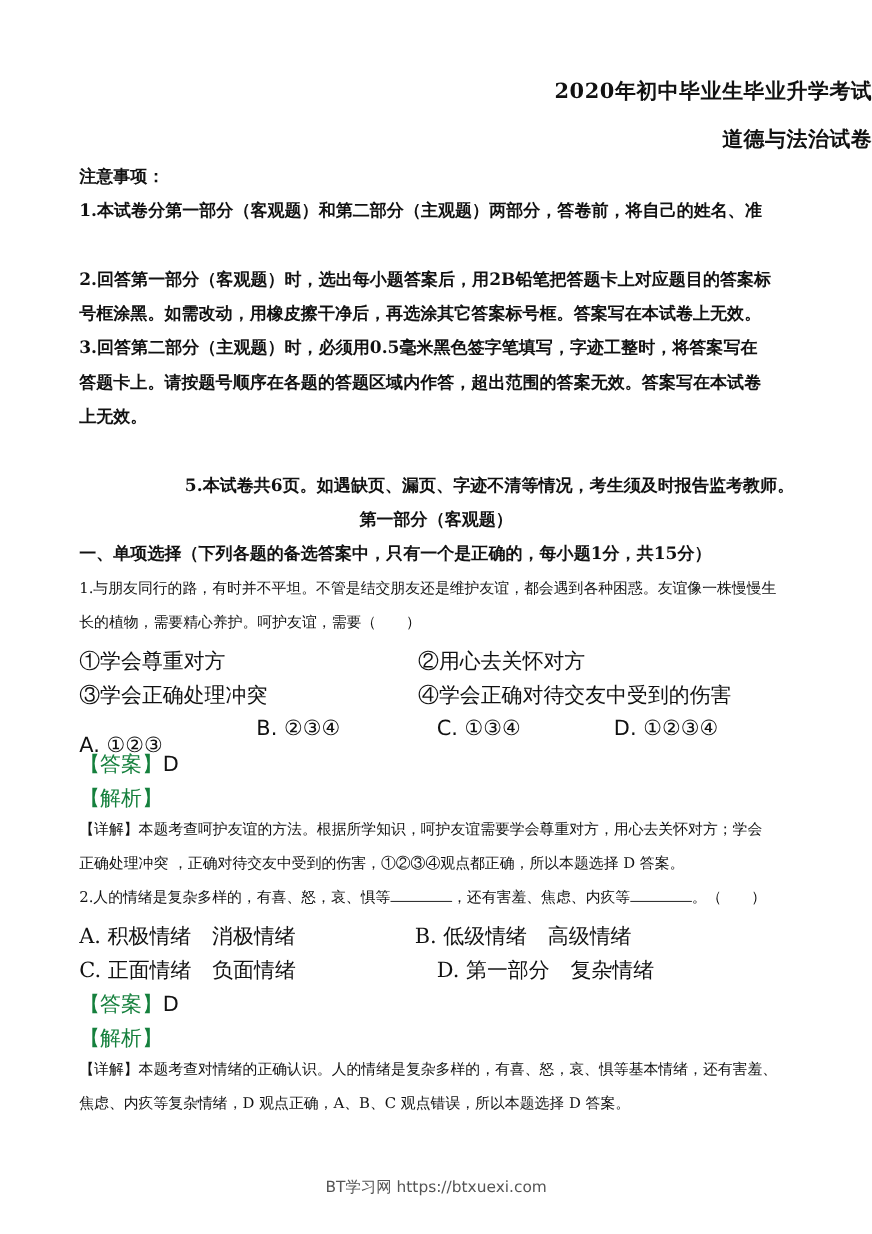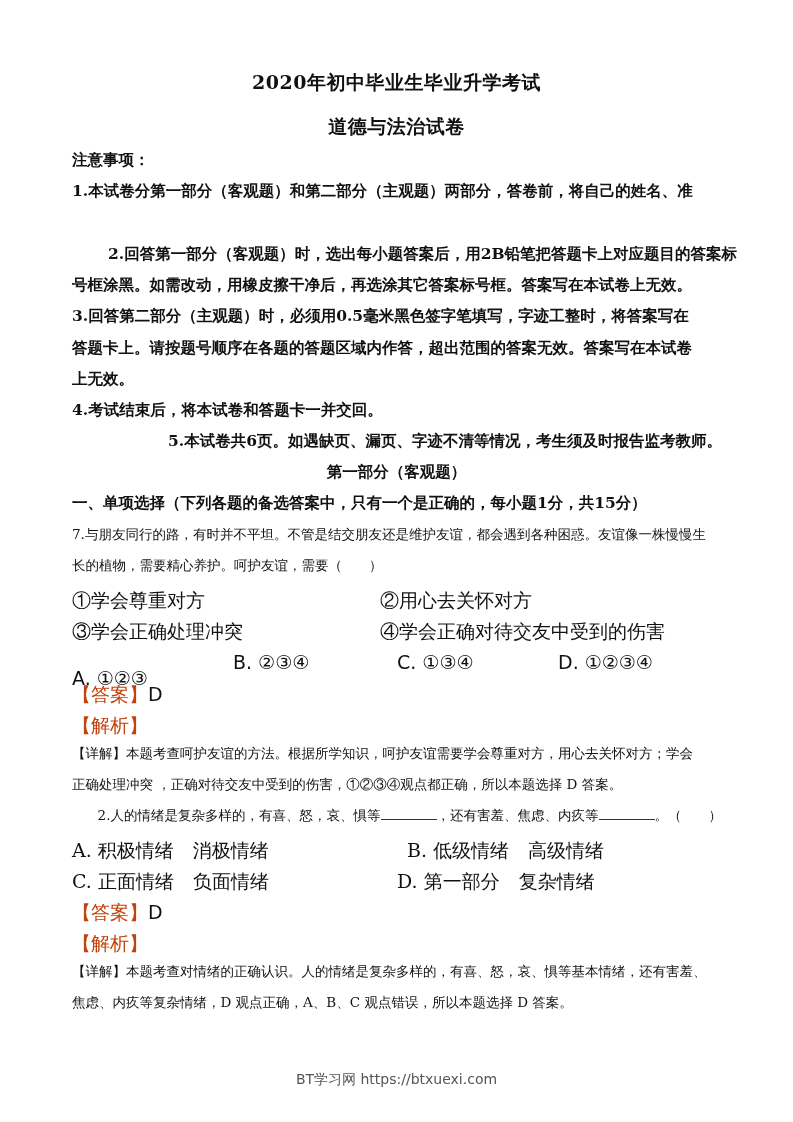--- a/index.html
+++ b/index.html
@@ -1,80 +1,79 @@
 <!DOCTYPE html>
 <html><head>
   <meta charset="utf-8">
   <style>
     html, body { margin: 0; padding: 0; background: #ffffff; }
     body { width: 793px; height: 1122px; position: relative; overflow: hidden;
       font-family: "DejaVu Serif", "Liberation Serif", serif; color: #111; }
     .page { position: absolute; left: 0; top: 0; width: 793px; height: 1122px; }
-    .title { position: absolute; left: 0; width: 793px; text-align: center;
+    .title { position: absolute; left: 0; width: 793px; text-align: right;
       font-weight: bold; font-size: 19px; letter-spacing: 0.5px; }
     .t1 { top: 70px; }
     .t2 { top: 114px; }
     .line { position: absolute; left: 72px; width: 650px; white-space: nowrap; }
     .bold { font-weight: bold; font-size: 15.5px; }
     .norm { font-size: 13.5px; }
     .center { left: 0; width: 793px; text-align: center; }
-    .label { color: #c2410c; font-family: "DejaVu Sans", "Liberation Sans", sans-serif; }
+    .label { color: #15803d; font-family: "DejaVu Sans", "Liberation Sans", sans-serif; }
     .opt { position: absolute; white-space: nowrap; font-size: 19px; }
     .sans { font-family: "DejaVu Sans", "Liberation Sans", sans-serif; }
     .blank { display: inline-block; width: 56px; border-bottom: 1px solid #333; height: 12px; }
     .footer { position: absolute; top: 1071px; left: 0; width: 793px; text-align: center;
       font-family: "DejaVu Sans", "Liberation Sans", sans-serif; font-size: 14px; color: #555; }
   </style>
 </head>
 <body>
 
 <div class="page">
   <div class="title t1">2020年初中毕业生毕业升学考试</div>
   <div class="title t2">道德与法治试卷</div>
 
   <div class="line bold" style="top:150px;">注意事项：</div>
   <div class="line bold" style="top:181px;">1.本试卷分第一部分（客观题）和第二部分（主观题）两部分，答卷前，将自己的姓名、准</div>
-  <div class="line bold" style="top:244px;margin-left:36px;">2.回答第一部分（客观题）时，选出每小题答案后，用2B铅笔把答题卡上对应题目的答案标</div>
+  <div class="line bold" style="top:244px;">2.回答第一部分（客观题）时，选出每小题答案后，用2B铅笔把答题卡上对应题目的答案标</div>
   <div class="line bold" style="top:275px;">号框涂黑。如需改动，用橡皮擦干净后，再选涂其它答案标号框。答案写在本试卷上无效。</div>
   <div class="line bold" style="top:306px;">3.回答第二部分（主观题）时，必须用0.5毫米黑色签字笔填写，字迹工整时，将答案写在</div>
   <div class="line bold" style="top:369px;">上无效。</div>
   <div class="line bold" style="top:338px;">答题卡上。请按题号顺序在各题的答题区域内作答，超出范围的答案无效。答案写在本试卷</div>
-  <div class="line bold" style="top:400px;">4.考试结束后，将本试卷和答题卡一并交回。</div>
   <div class="line bold" style="top:431px;text-align:right;">5.本试卷共6页。如遇缺页、漏页、字迹不清等情况，考生须及时报告监考教师。</div>
 
   <div class="line bold center" style="top:462px;">第一部分（客观题）</div>
   <div class="line bold" style="top:493px;">一、单项选择（下列各题的备选答案中，只有一个是正确的，每小题1分，共15分）</div>
 
   <div>
-    <div class="line norm" style="top:526px;">7.与朋友同行的路，有时并不平坦。不管是结交朋友还是维护友谊，都会遇到各种困惑。友谊像一株慢慢生</div>
+    <div class="line norm" style="top:526px;">1.与朋友同行的路，有时并不平坦。不管是结交朋友还是维护友谊，都会遇到各种困惑。友谊像一株慢慢生</div>
     <div class="line norm" style="top:557px;">长的植物，需要精心养护。呵护友谊，需要（　　）</div>
     <div class="opt" style="top:588px; left:72px;">①学会尊重对方</div>
     <div class="opt" style="top:588px; left:380px;">②用心去关怀对方</div>
     <div class="opt" style="top:619px; left:72px;">③学会正确处理冲突</div>
     <div class="opt" style="top:619px; left:380px;">④学会正确对待交友中受到的伤害</div>
     <div class="opt sans" style="top:651px; left:72px;margin-top:16px;">A. ①②③</div>
     <div class="opt sans" style="top:651px; left:233px;">B. ②③④</div>
     <div class="opt sans" style="top:651px; left:397px;">C. ①③④</div>
     <div class="opt sans" style="top:651px; left:558px;">D. ①②③④</div>
     <div class="opt" style="top:682px; left:72px;">
       <span class="label">【答案】</span><span class="sans">D</span>
     </div>
     <div class="opt label" style="top:713px; left:72px;">【解析】</div>
     <div class="line norm" style="top:745px;">
       <span>【详解】</span><span>本题考查呵护友谊的方法。根据所学知识，呵护友谊需要学会尊重对方，用心去关怀对方；学会</span>
     </div>
     <div class="line norm" style="top:776px;">正确处理冲突 ，正确对待交友中受到的伤害，①②③④观点都正确，所以本题选择 D 答案。</div>
   </div>
 
   <div>
-    <div class="line norm" style="top:807px;text-align:right;">
+    <div class="line norm" style="top:807px;">
       <span>2.人的情绪是复杂多样的，有喜、怒，哀、惧等</span><span class="blank"></span><span>，还有害羞、焦虑、内疚等</span><span class="blank"></span><span>。（　　）</span>
     </div>
     <div class="opt" style="top:838px; left:72px;">A.  积极情绪　消极情绪</div>
-    <div class="opt" style="top:838px; left:407px;">B.  低级情绪　高级情绪</div>
+    <div class="opt" style="top:838px; left:377px;">B.  低级情绪　高级情绪</div>
     <div class="opt" style="top:869px; left:72px;">C.  正面情绪　负面情绪</div>
     <div class="opt" style="top:869px; left:397px;">D.  第一部分　复杂情绪</div>
     <div class="opt" style="top:900px; left:72px;">
       <span class="label">【答案】</span><span class="sans">D</span>
     </div>
     <div class="opt label" style="top:931px; left:72px;">【解析】</div>
     <div class="line norm" style="top:963px;">
       <span>【详解】</span><span>本题考查对情绪的正确认识。人的情绪是复杂多样的，有喜、怒，哀、惧等基本情绪，还有害羞、</span>
     </div>
     <div class="line norm" style="top:994px;">焦虑、内疚等复杂情绪，D 观点正确，A、B、C 观点错误，所以本题选择 D 答案。</div>

